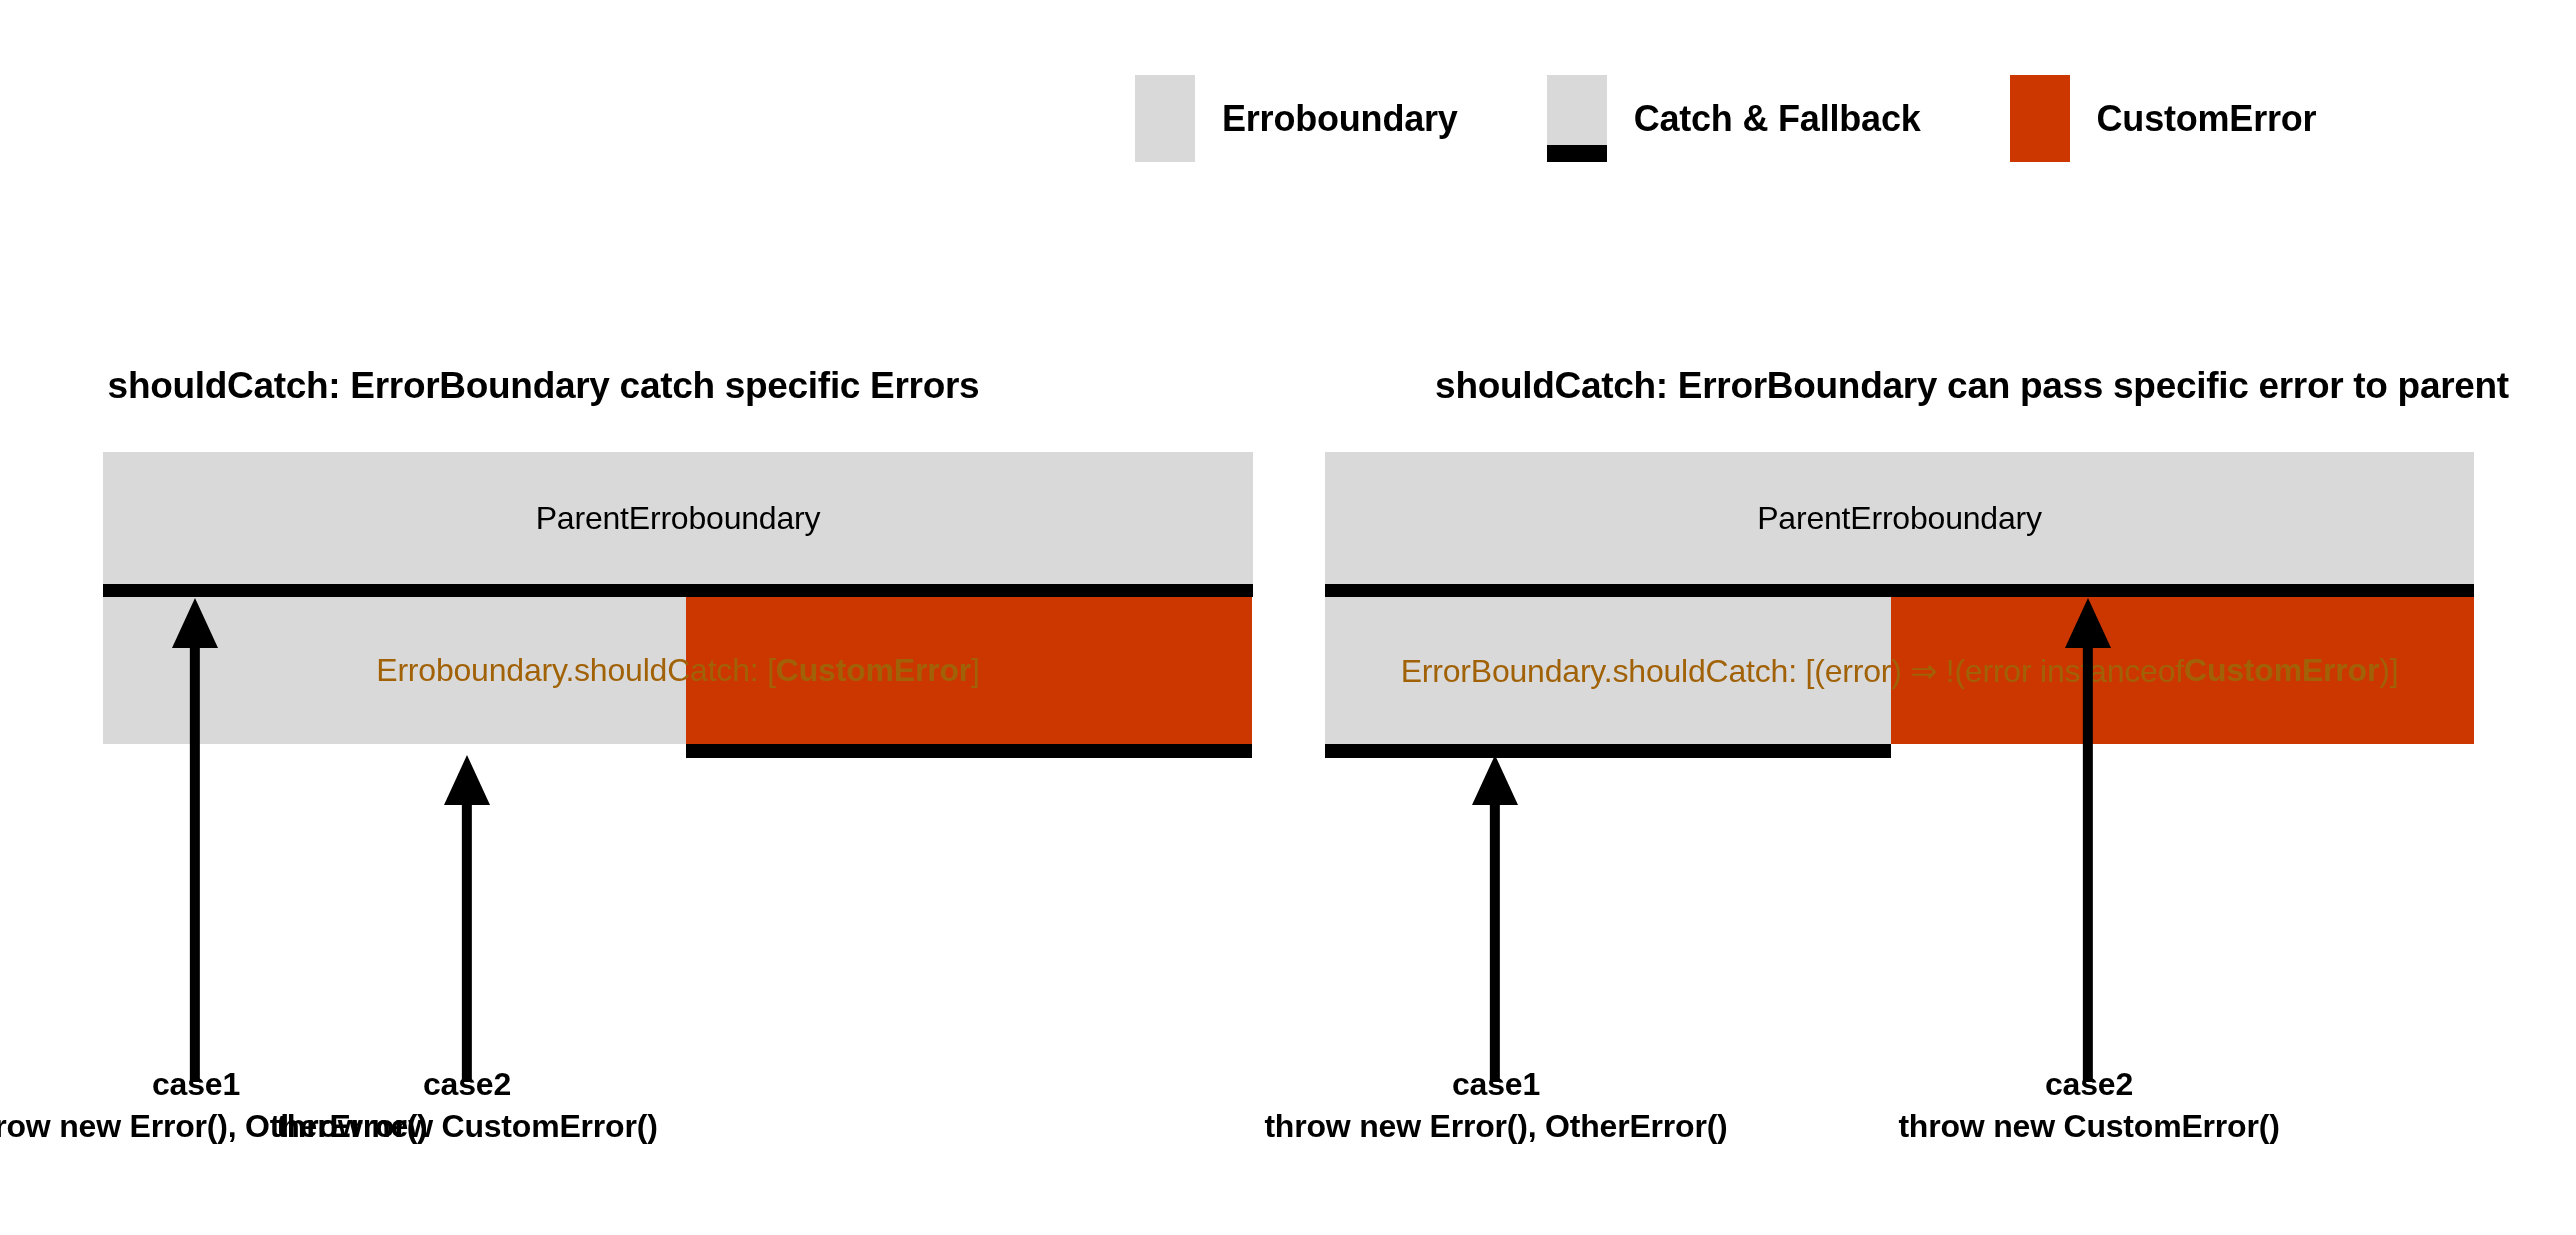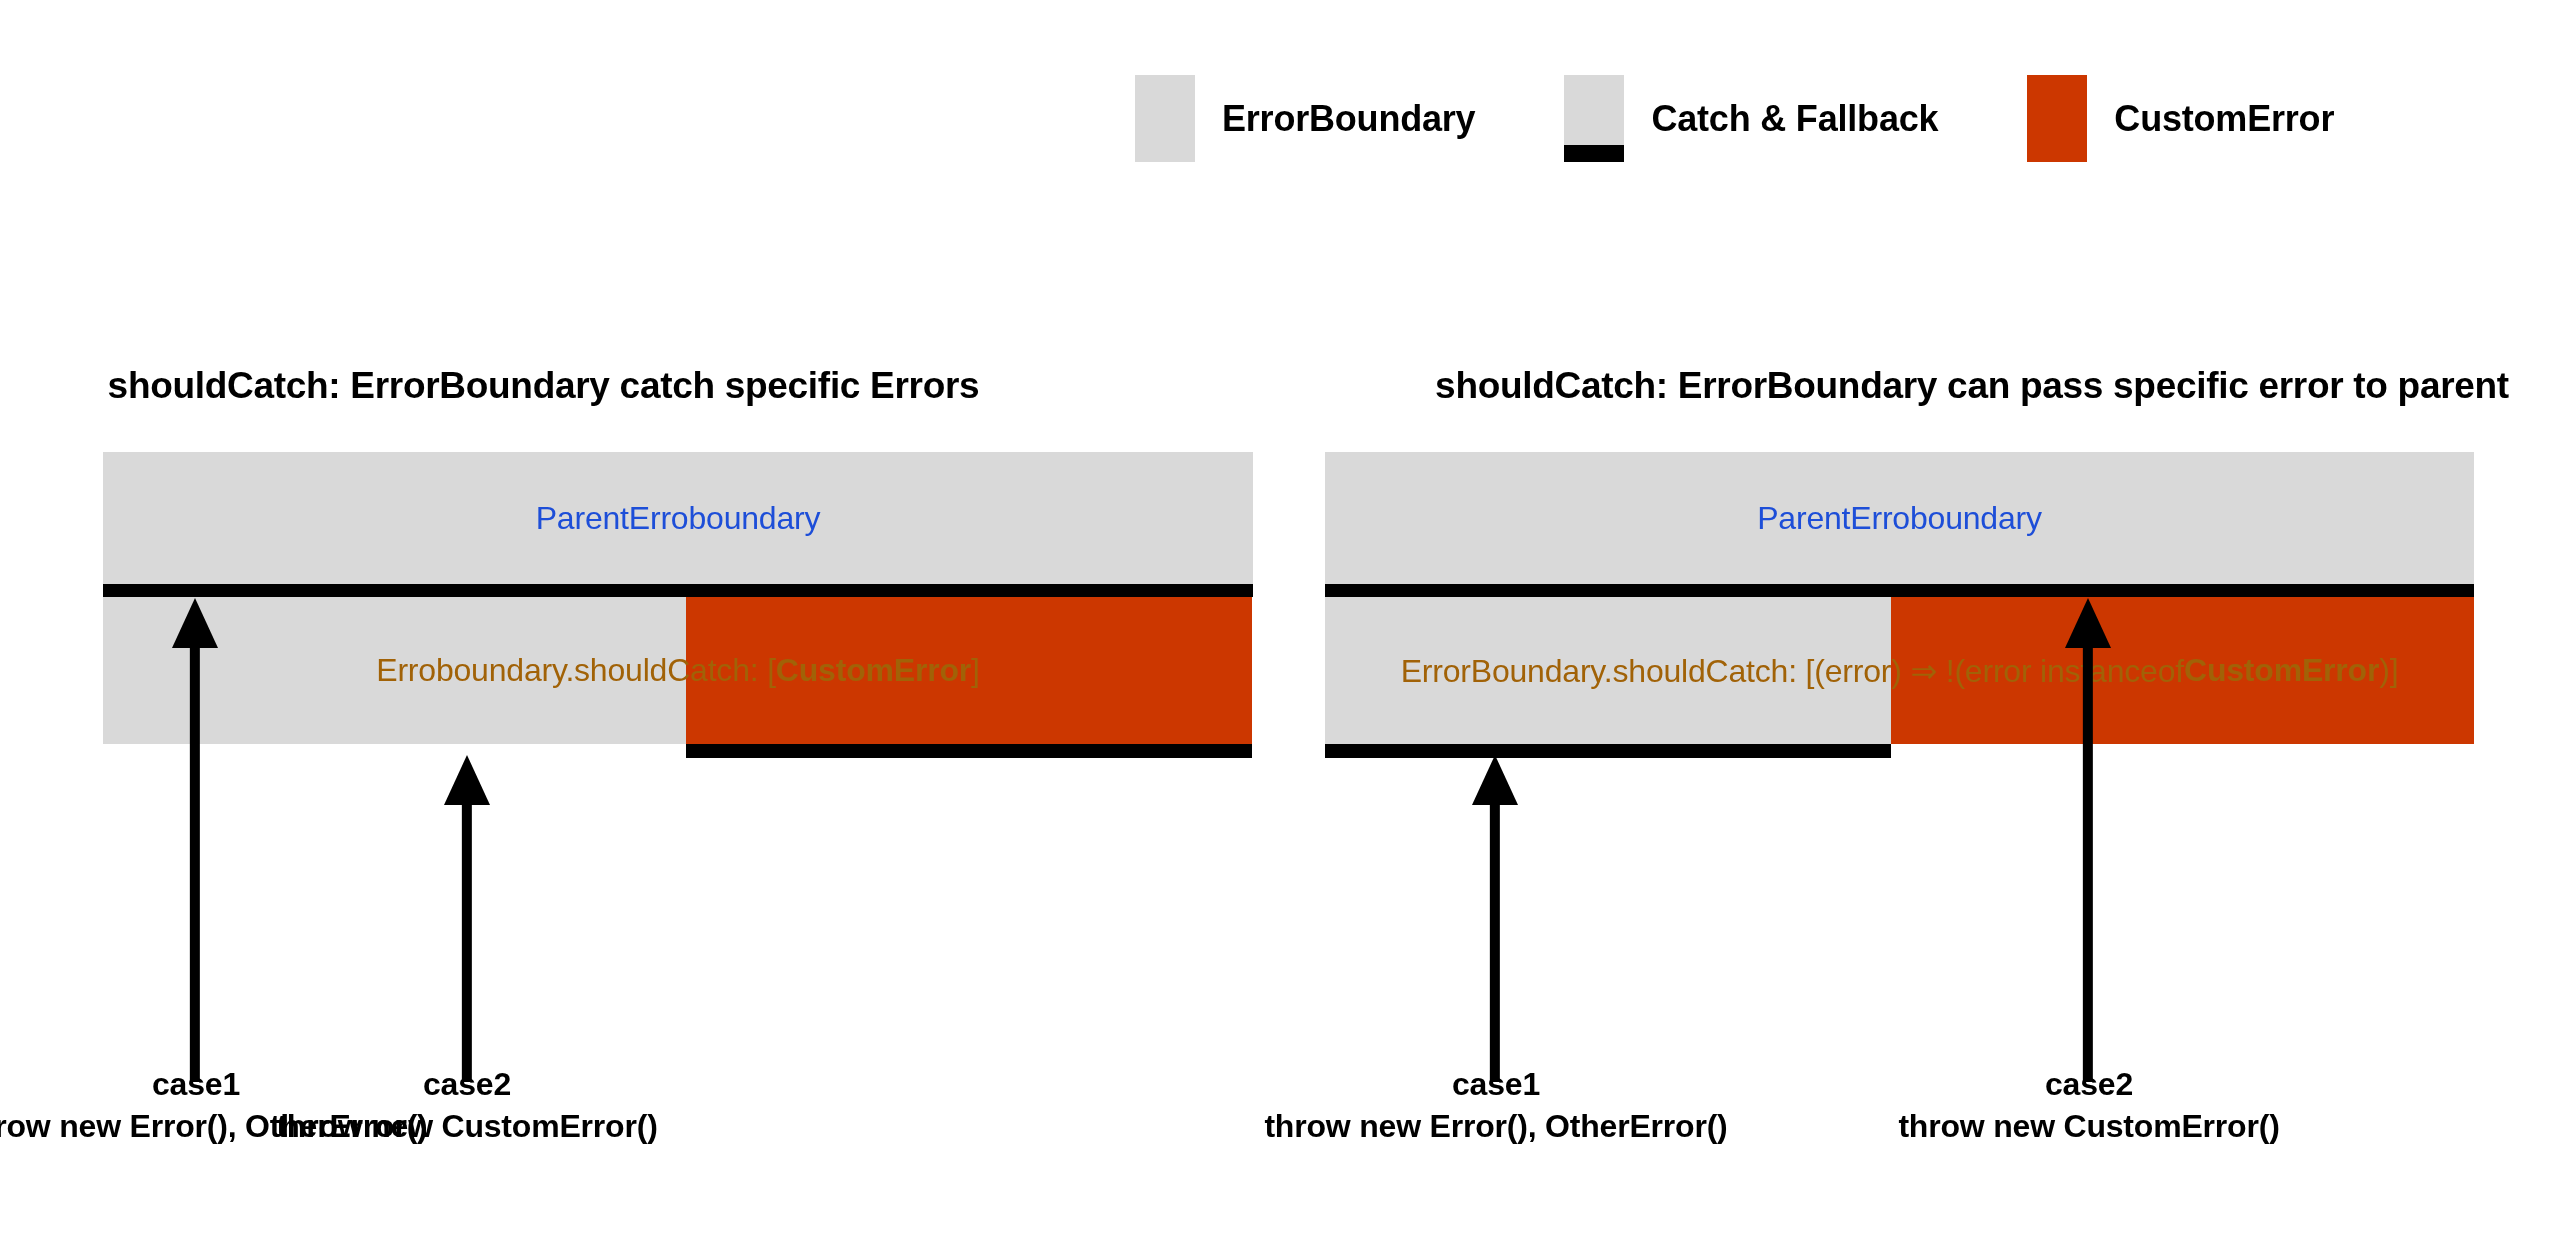--- a/index.html
+++ b/index.html
@@ -47,21 +47,21 @@
   
   .diagram{position:absolute;}
   #diagram-left {left:103px; top:434px; width:1150px;}
   #diagram-right{left:95px; top:434px; width:1149px;}
 
   .parent-box{
     height:132px;background:#d9d9d9;position:relative;
     display:flex;align-items:center;justify-content:center;
   }
   .parent-label{
-    font-size:32px;color:#1d4ed8;font-weight:normal;letter-spacing:-0.2px;
+    font-size:32px;color:#000000;font-weight:normal;letter-spacing:-0.2px;
   }
   .divider-bar{height:13.4px;background:#000;width:100%;}
 
   .child-row{
     height:147px;position:relative;display:flex;
   }
   .child-half{height:100%;position:relative;}
   .child-half.gray{background:#d9d9d9;}
   .child-half.orange{background:#cc3700;}
 
@@ -99,21 +99,21 @@
   }
   .case-caption .ln{display:block;}
 </style>
 </head>
 <body>
 
 <div id="legend">
 
   <div class="legend-item">
     <span class="swatch gray"></span>
-    <span class="legend-label">ErrorBoundary</span>
+    <span class="legend-label">Erroboundary</span>
   </div>
 
   <div class="legend-item">
     <span class="swatch gray-bar"></span>
     <span class="legend-label">Catch &amp; Fallback</span>
   </div>
 
   <div class="legend-item">
     <span class="swatch orange"></span>
     <span class="legend-label">CustomError</span>

